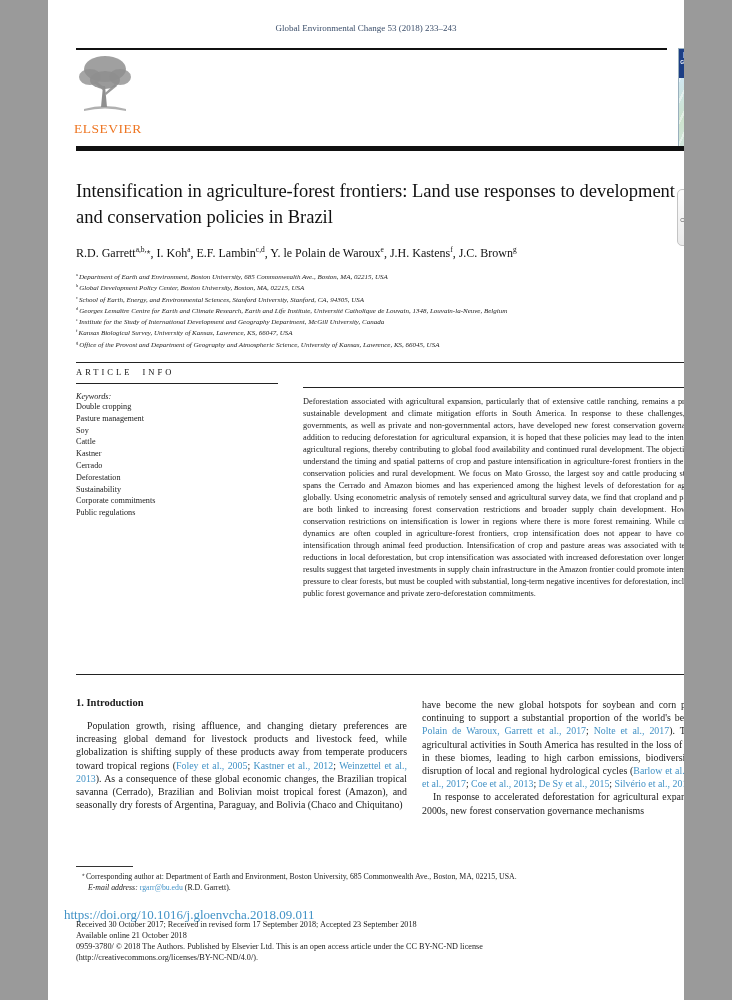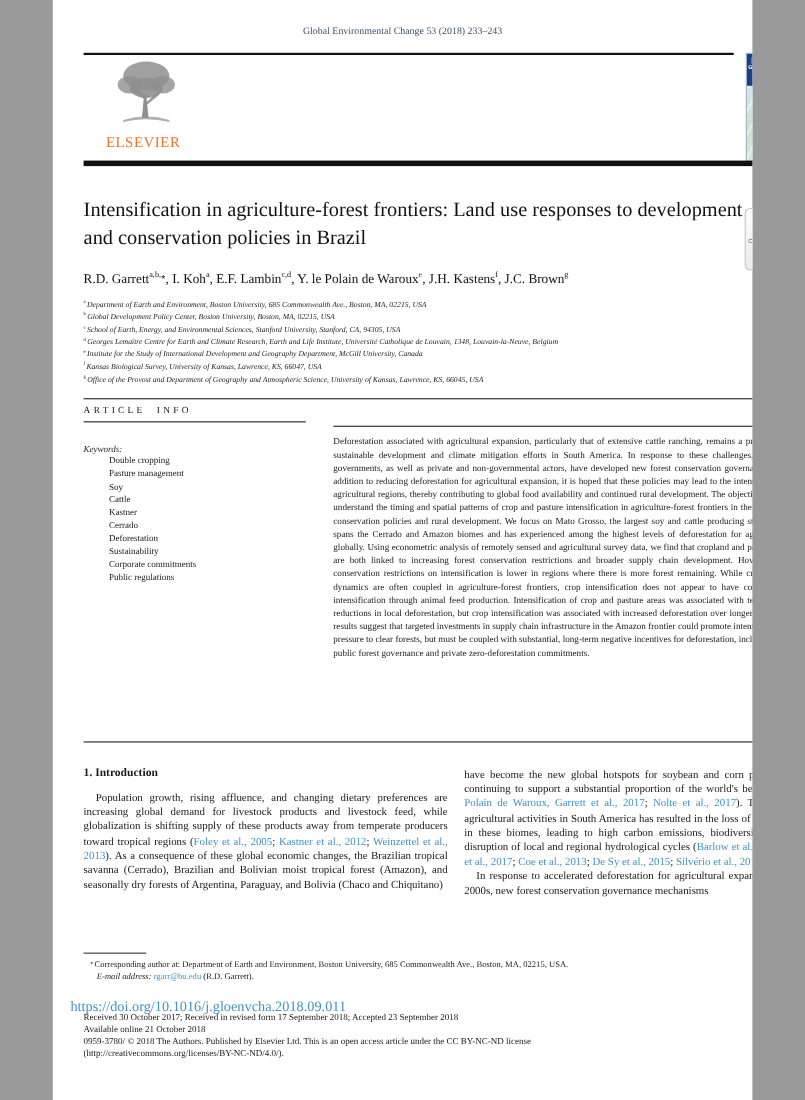--- a/index.html
+++ b/index.html
@@ -5,21 +5,21 @@
   html,body{margin:0;padding:0;background:#9a9a9a;}
   .page{position:relative;width:636px;height:1000px;margin:0 auto;background:#ffffff;
         font-family:"Liberation Serif",serif;color:#1a1a1a;overflow:hidden;}
 
   
   .top-citation{position:absolute;top:23px;left:0;right:0;text-align:center;
                 font-size:9px;color:#3c4f6b;}
 
   
   .rule-top{position:absolute;left:28px;top:48px;width:591px;height:2px;background:#111;}
-  .elsevier-logo{position:absolute;left:26px;top:53px;width:90px;height:90px;text-align:right;}
+  .elsevier-logo{position:absolute;left:26px;top:53px;width:90px;height:90px;text-align:left;}
   .elsevier-word{font-size:13.5px;color:#ee7623;letter-spacing:.5px;margin-top:-2px;}
   .header-box{position:absolute;left:119px;top:50px;width:499px;height:94px;background:#ececea;
               text-align:center;}
   .contents-line{margin-top:10px;font-size:9.5px;font-weight:bold;color:#222;}
   .journal-title{margin-top:9px;font-size:18.5px;color:#111;}
   .homepage-line{margin-top:11px;font-size:9.5px;font-weight:bold;color:#222;}
   .blue{color:#4292c6;}
   .bar-thick{position:absolute;left:28px;top:146px;width:676px;height:5px;background:#111;}
 
   
@@ -56,22 +56,22 @@
   .seg-link{color:#4292c6;}
 
   .rule1{position:absolute;left:28px;top:362px;width:676px;height:1px;background:#222;}
   .rule2{position:absolute;left:28px;top:674px;width:676px;height:1px;background:#222;}
 
   
   .ai-col{position:absolute;left:28px;top:367px;width:202px;}
   .ab-col{position:absolute;left:255px;top:381px;width:450px;}
   .col-heading{font-size:8.5px;letter-spacing:3px;word-spacing:5px;color:#111;}
   .col-rule{margin-top:6px;height:1px;background:#222;}
-  .kw-label{margin-top:20px;font-size:8.2px;font-style:italic;}
-  .kw-item{font-size:8.2px;line-height:11.8px;margin-left:23px;}
+  .kw-label{margin-top:8px;font-size:8.2px;font-style:italic;}
+  .kw-item{font-size:8.2px;line-height:11.8px;}
   .abstract-text{margin-top:8px;font-size:8.3px;line-height:12px;text-align:justify;}
 
   
   .intro-h{position:absolute;left:28px;top:697px;font-size:10.5px;font-weight:bold;}
   .col1{position:absolute;left:28px;top:719px;width:331px;}
   .col2{position:absolute;left:374px;top:698px;width:331px;}
   .body-text{font-size:9.9px;line-height:13.2px;text-align:justify;margin:0;}
   .indent{text-indent:11px;}
 
   

